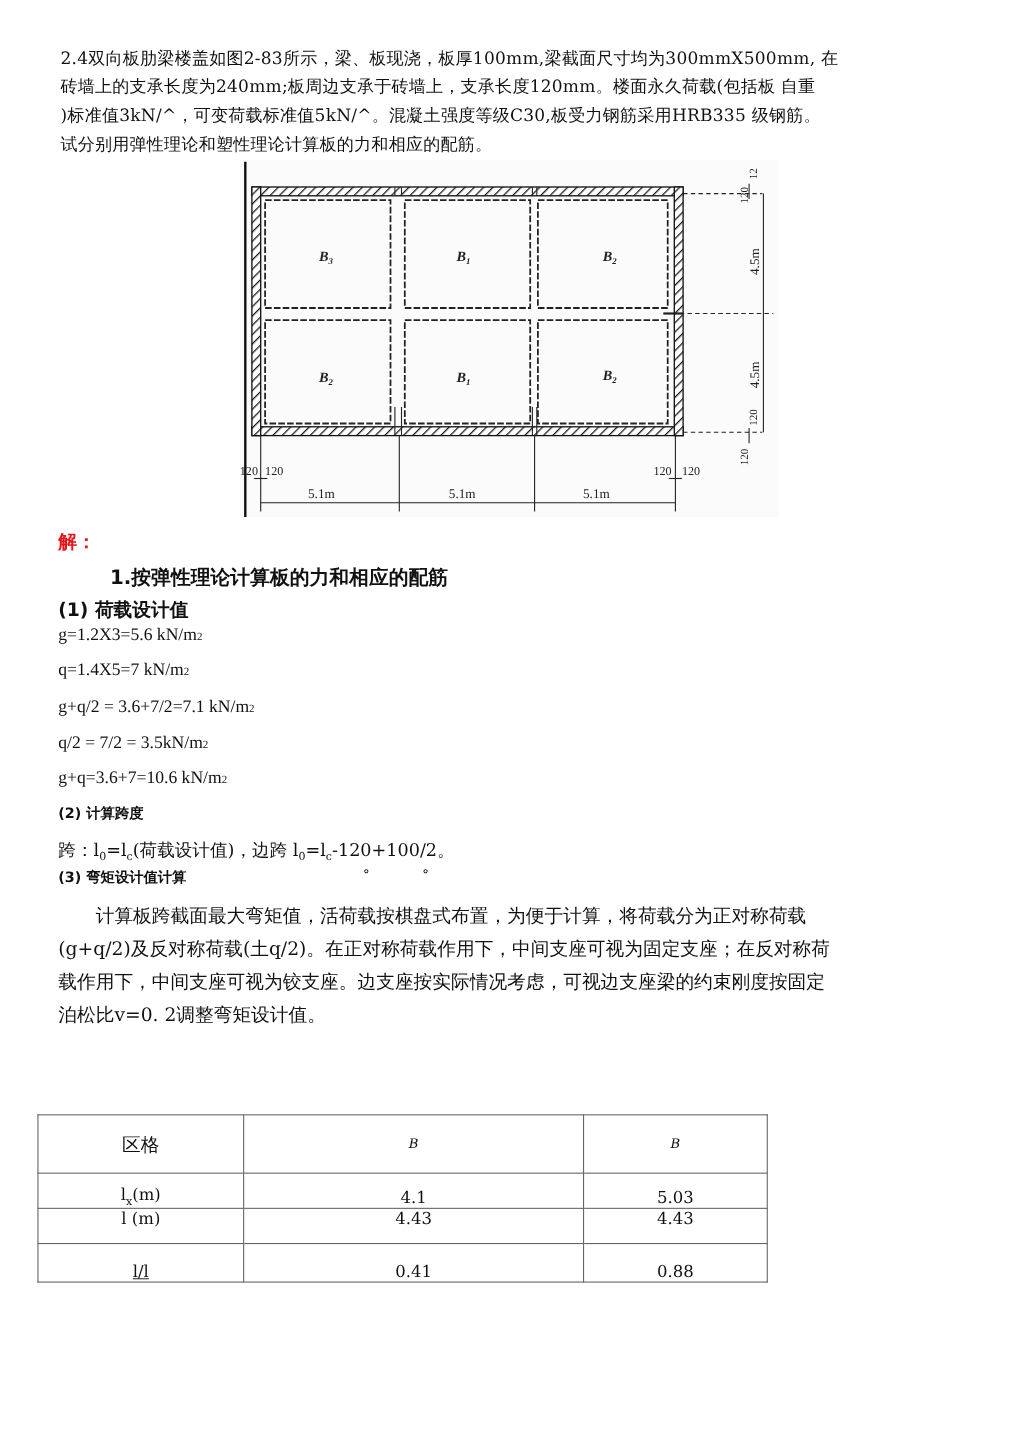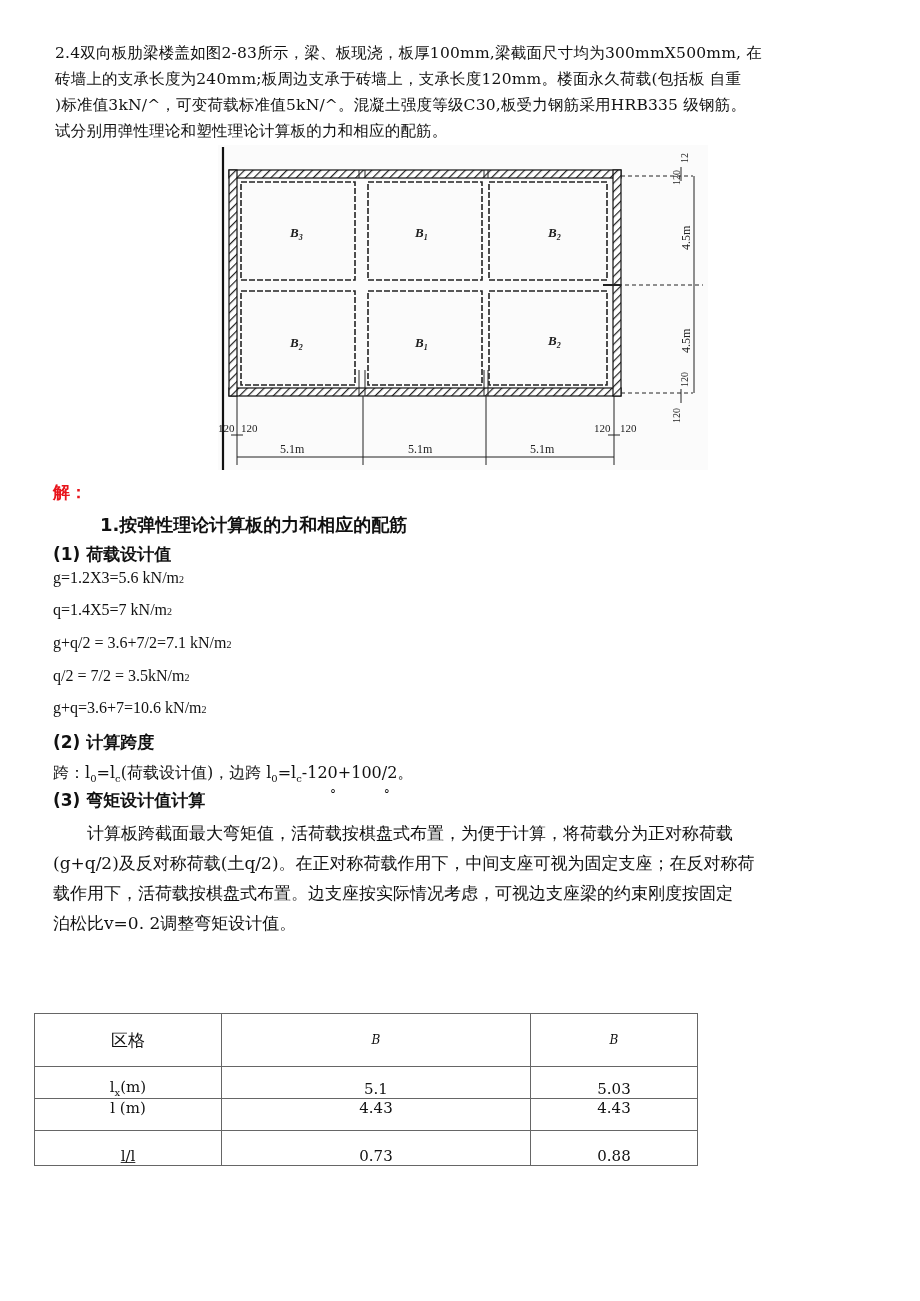--- a/index.html
+++ b/index.html
@@ -130,55 +130,55 @@
 <div class="abs solve">解：</div>
 <div class="abs heading1">1.按弹性理论计算板的力和相应的配筋</div>
 <div class="abs sub" style="left:53px; top:543px;">(1) 荷载设计值</div>
 
 <div class="abs formula" style="top:569px;"><span>g=1.2X3=5.6 kN/m</span><span class="u">2</span></div>
 <div class="abs formula" style="top:601px;"><span>q=1.4X5=7 kN/m</span><span class="u">2</span></div>
 <div class="abs formula" style="top:634px;"><span>g+q/2 = 3.6+7/2=7.1 kN/m</span><span class="u">2</span></div>
 <div class="abs formula" style="top:667px;"><span>q/2 = 7/2 = 3.5kN/m</span><span class="u">2</span></div>
 <div class="abs formula" style="top:699px;"><span>g+q=3.6+7=10.6 kN/m</span><span class="u">2</span></div>
 
-<div class="abs sub" style="left:53px; top:731px; font-size:17px;">(2) 计算跨度</div>
+<div class="abs sub" style="left:53px; top:731px; font-size:13px;">(2) 计算跨度</div>
 
 <div class="abs span-line"><span>跨：l</span><sub>0</sub><span>=l</span><sub>c</sub><span>(荷载设计值)，边跨 l</span><sub>0</sub><span>=l</span><sub>c</sub><span>-120+100/2。</span></div>
 
-<div class="abs sub" style="left:53px; top:789px; font-size:17px;">(3) 弯矩设计值计算</div>
+<div class="abs sub" style="left:53px; top:789px; font-size:13px;">(3) 弯矩设计值计算</div>
 <div class="abs dots">° °</div>
 
 <div class="abs para">
   <div>　　计算板跨截面最大弯矩值，活荷载按棋盘式布置，为便于计算，将荷载分为正对称荷载</div>
   <div>(g+q/2)及反对称荷载(土q/2)。在正对称荷载作用下，中间支座可视为固定支座；在反对称荷</div>
-  <div>载作用下，活荷载按棋盘式布置。边支座按实际情况考虑，可视边支座梁的约束刚度按固定</div>
+  <div>载作用下，中间支座可视为铰支座。边支座按实际情况考虑，可视边支座梁的约束刚度按固定</div>
   <div>泊松比v=0. 2调整弯矩设计值。</div>
 </div>
 
 <table class="data">
   <colgroup>
       <col class="c1">
       <col class="c2">
       <col>
     </colgroup>
   <tbody>
       <tr class="hdr">
     <td class="zone">区格</td>
     <td class="b">B</td>
     <td class="b">B</td>
   </tr>
   <tr class="r1">
     <td><span>l</span><sub>x</sub><span>(m)</span></td>
-    <td>5.1</td>
+    <td>4.1</td>
     <td>5.03</td>
   </tr>
   <tr class="r2">
     <td>l (m)</td>
     <td>4.43</td>
     <td>4.43</td>
   </tr>
   <tr class="r3">
     <td><span class="ratio-cell">l/l</span></td>
-    <td>0.73</td>
+    <td>0.41</td>
     <td>0.88</td>
   </tr>
 </tbody>
   </table>
 
 </body></html>

